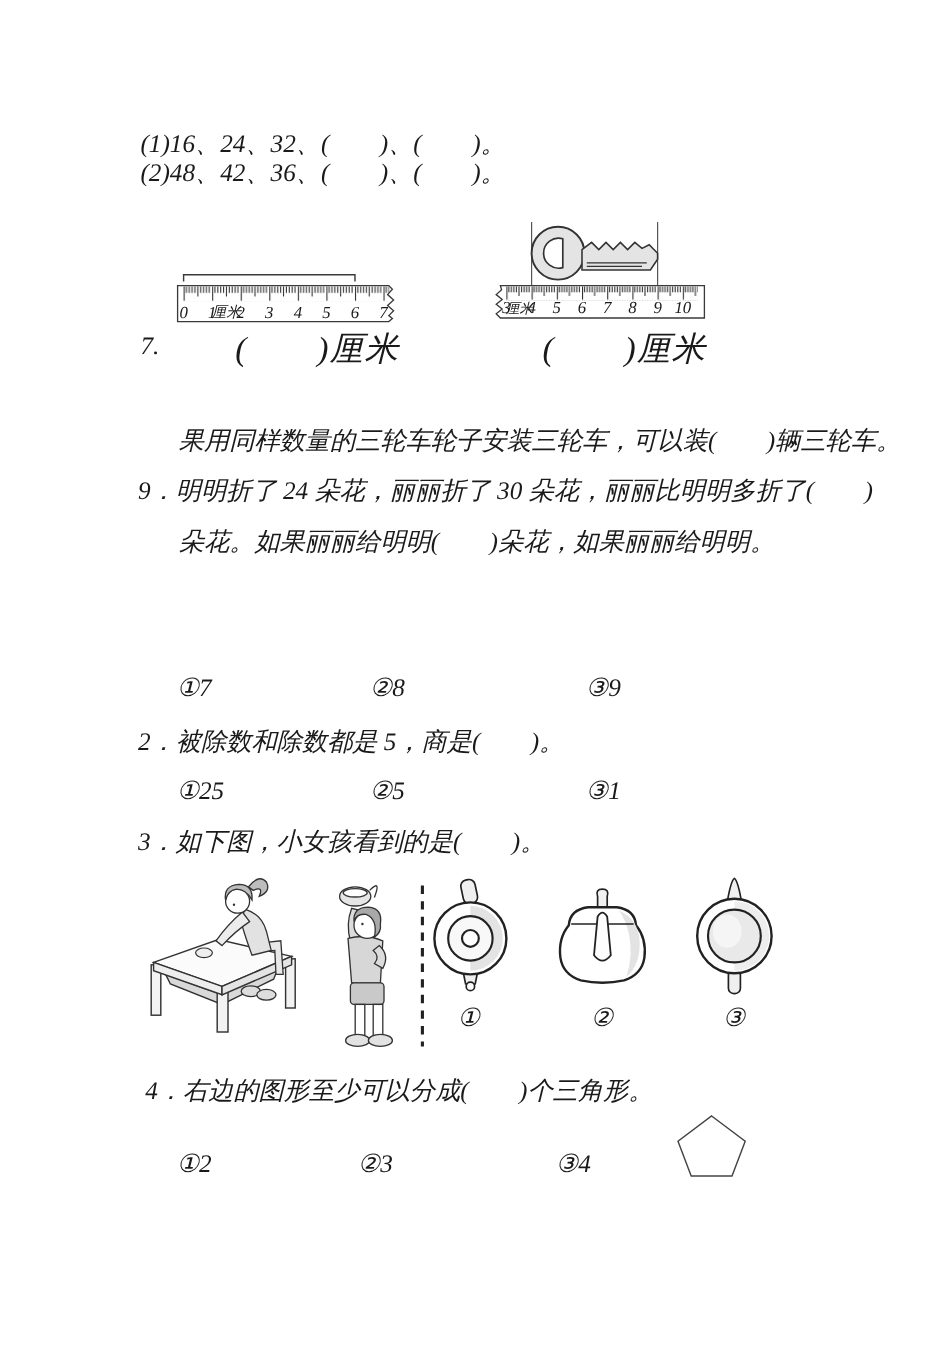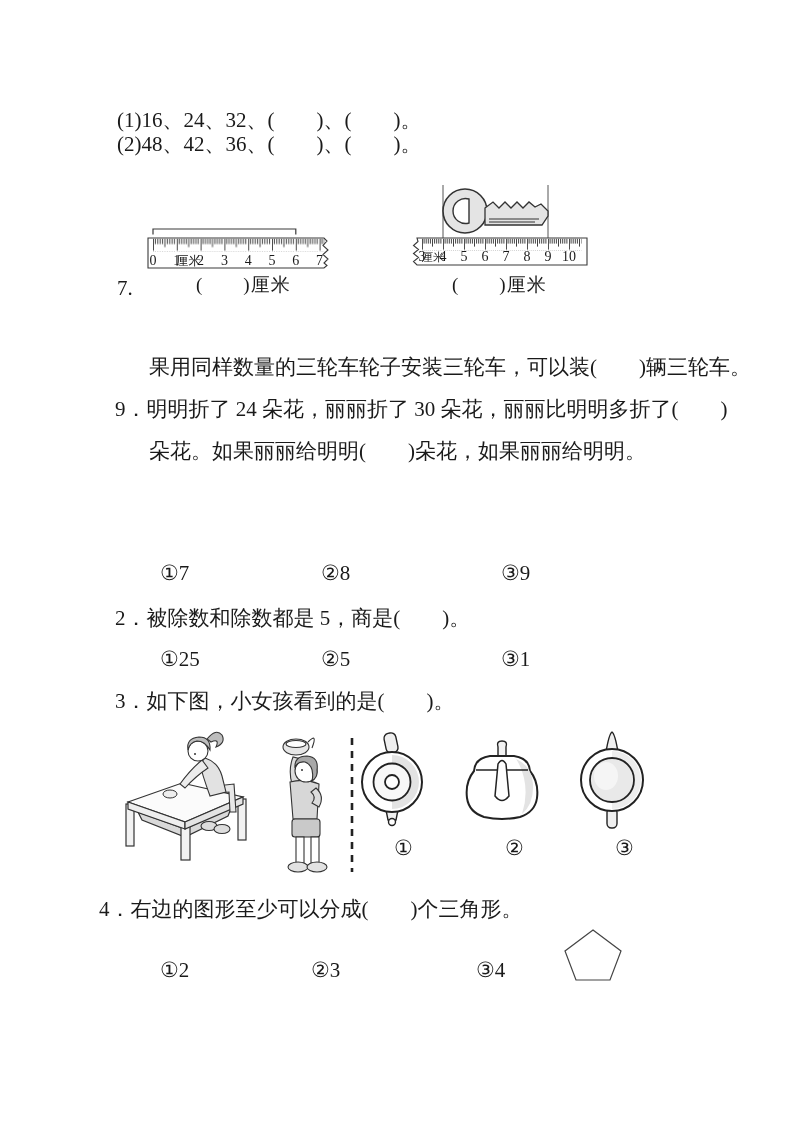--- a/index.html
+++ b/index.html
@@ -1,20 +1,20 @@
 <!DOCTYPE html>
 <html><head>
 <meta charset="utf-8">
 <style>
   html,body{margin:0;padding:0;background:#ffffff;}
   .sheet{position:relative;width:793px;height:1122px;background:#ffffff;overflow:hidden;
-         font-family:"Liberation Serif","DejaVu Serif",serif;color:#1a1a1a;}
+         font-family:"Liberation Serif","DejaVu Serif",serif;color:#1a1a1a;font-style:italic;}
   .t{position:absolute;font-size:21px;line-height:25px;white-space:nowrap;}
-  .cap{position:absolute;font-size:19px;white-space:nowrap;letter-spacing:1px;}
-  .opt{position:absolute;font-size:21px;white-space:nowrap;margin-left:13px;}
+  .cap{position:absolute;font-size:28px;white-space:nowrap;letter-spacing:1px;}
+  .opt{position:absolute;font-size:21px;white-space:nowrap;}
   .fig{position:absolute;}
   svg text{font-family:"Liberation Serif","DejaVu Serif",serif;fill:#1a1a1a;}
 </style>
 </head>
 <body>
 
 <div class="sheet">
 
   <div class="t" style="left:117px;top:108px">(1)16、24、32、(　　)、(　　)。</div>
   <div class="t" style="left:117px;top:132px">(2)48、42、36、(　　)、(　　)。</div>
@@ -185,21 +185,21 @@
       <path d="M500,25 A29,29 0 0 1 500,83 Z" fill="#ededed" stroke="none"></path>
       <circle cx="500" cy="54" r="22" fill="#e9e9e9" stroke-width="1.8"></circle>
       <ellipse cx="494" cy="50" rx="12" ry="14" fill="#f5f5f5" stroke="none"></ellipse>
     </g>
   </svg>
 
   <div class="opt" style="left:381px;top:836px">①</div>
   <div class="opt" style="left:492px;top:836px">②</div>
   <div class="opt" style="left:602px;top:836px">③</div>
 
-  <div class="t" style="left:99px;top:897px">4．右边的图形至少可以分成(　　)个三角形。</div>
+  <div class="t" style="left:121px;top:897px">4．右边的图形至少可以分成(　　)个三角形。</div>
   <div class="opt" style="left:147px;top:958px">①2</div>
   <div class="opt" style="left:298px;top:958px">②3</div>
   <div class="opt" style="left:463px;top:958px">③4</div>
 
   <svg class="fig" style="left:563px;top:928px" width="60" height="54" viewBox="0 0 60 54">
     <polygon points="30,2 58,23 47,52 13,52 2,23" fill="#ffffff" stroke="#444" stroke-width="1.2"></polygon>
   </svg>
 
 </div>
 

